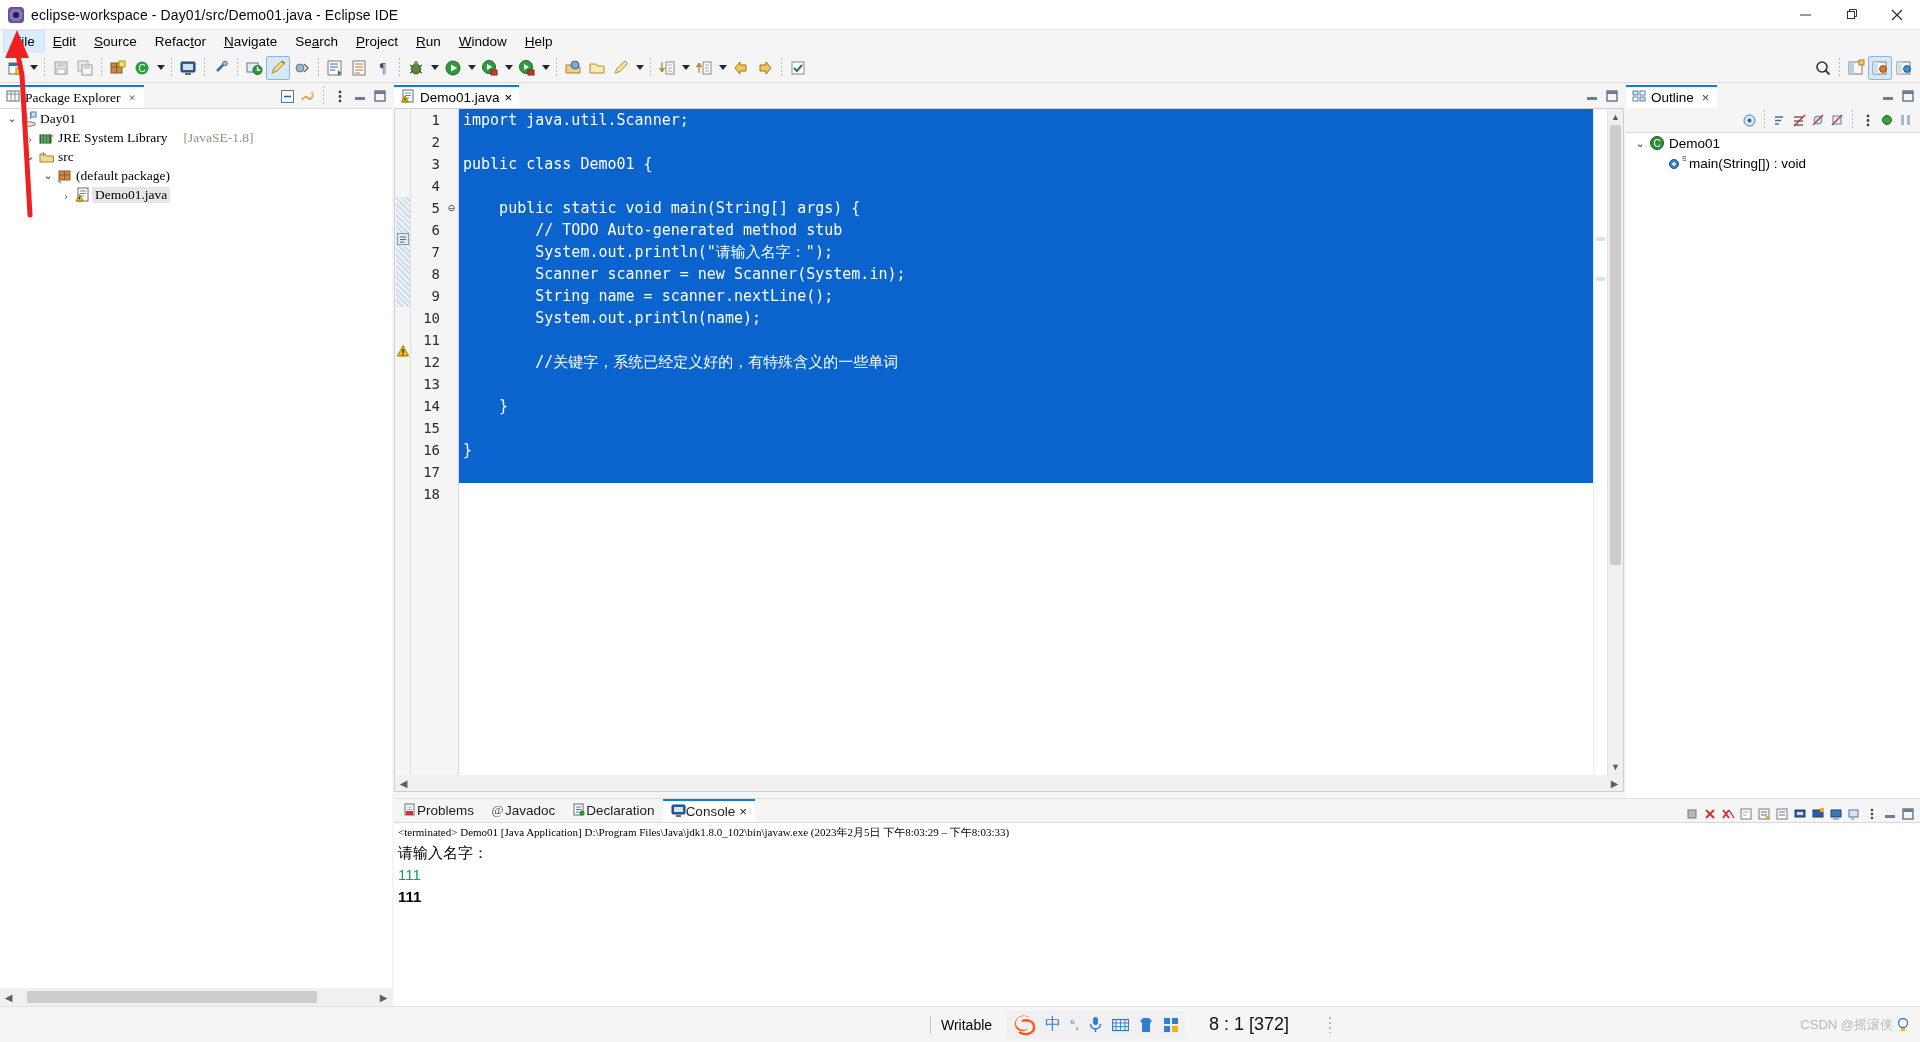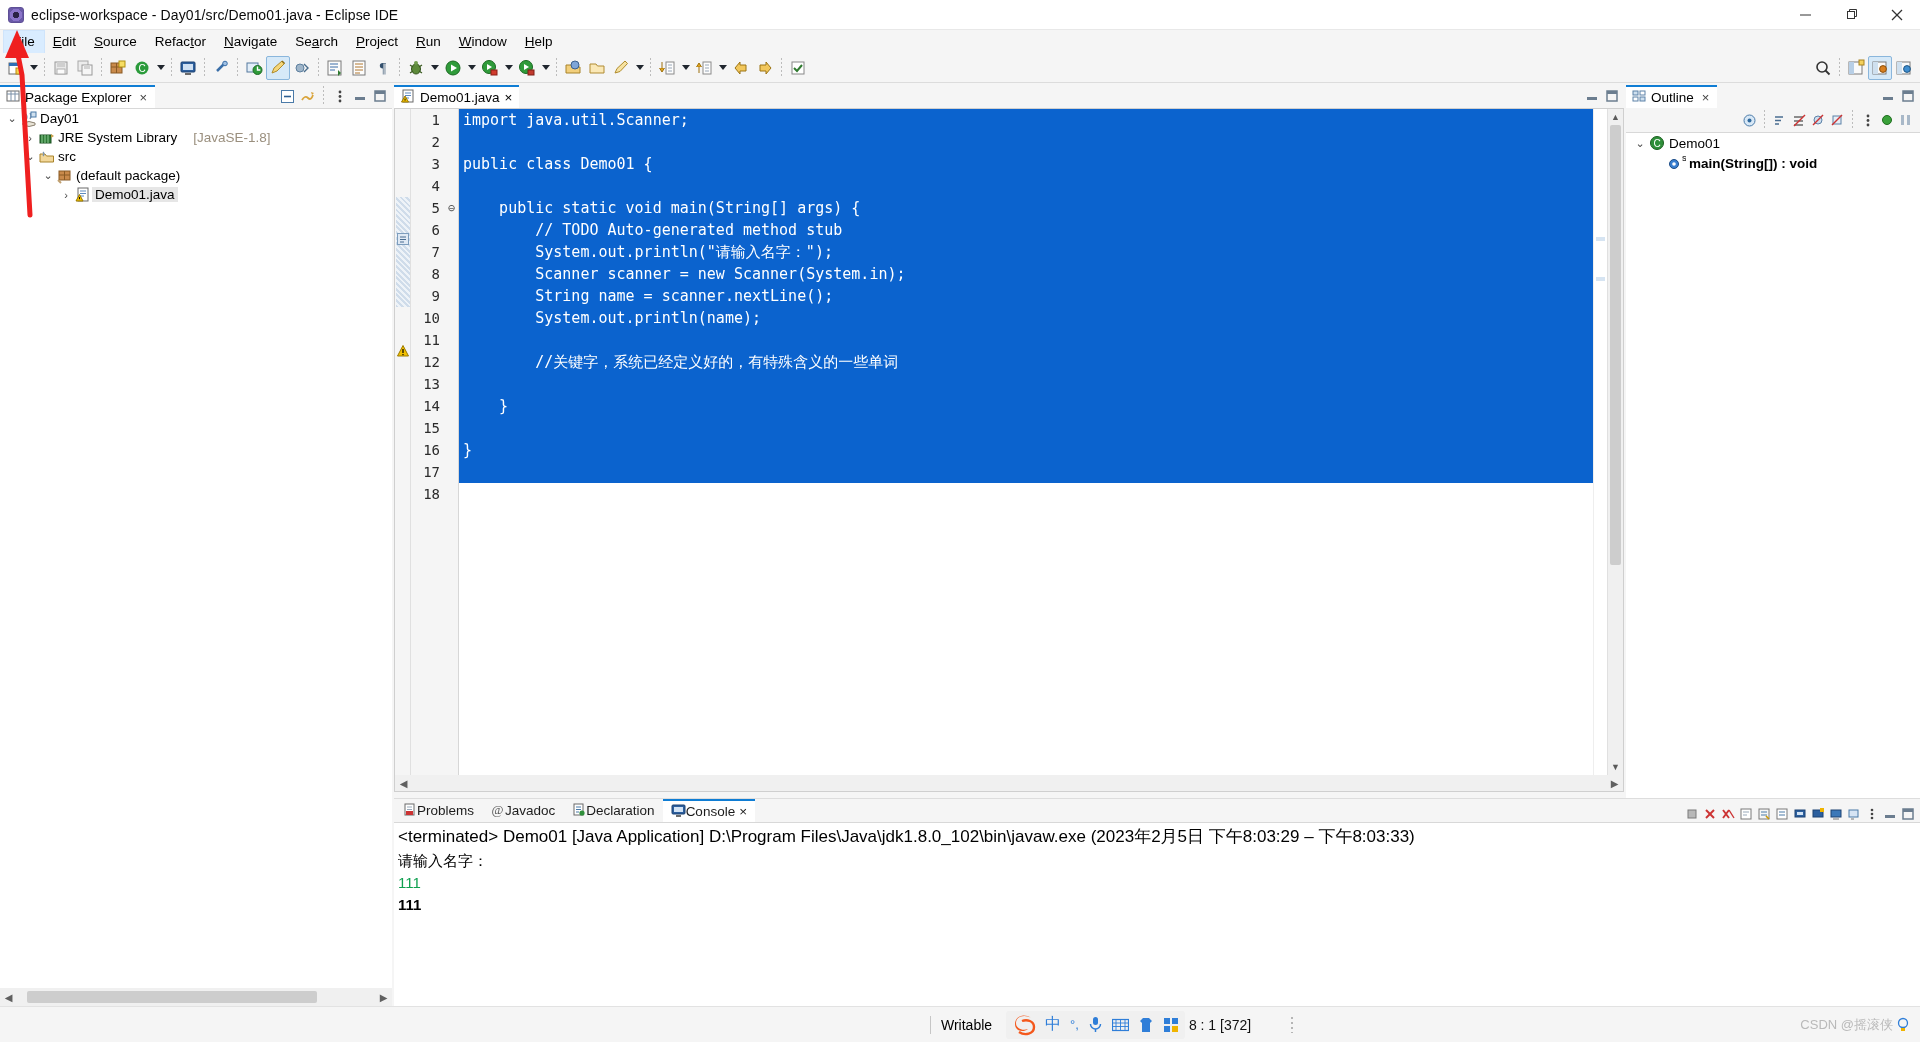--- a/index.html
+++ b/index.html
@@ -56,21 +56,21 @@
   .tbtn.sel { background: #d6e9f8; border: 1px solid #8ab6dc; border-radius: 2px; }
   .tarrow { width: 13px; height: 24px; display: flex; align-items: center; justify-content: center; }
   .tarrow::after { content: ""; border-left: 4px solid transparent; border-right: 4px solid transparent;
                    border-top: 5px solid #20262e; }
   .toolbar-right { margin-left: auto; display: flex; align-items: center; padding-right: 4px; }
 
   
   .main { position: absolute; top: 84px; left: 0; right: 0; bottom: 36px; }
 
   
-  .pkg-panel { position: absolute; left: 0; top: 0; width: 392px; bottom: 0; background: #f5f5f5; }
+  .pkg-panel { position: absolute; left: 0; top: 0; width: 392px; bottom: 0; background: #f5f5f5; font-family: Liberation Serif, serif; }
   .view-tabrow { height: 24px; display: flex; align-items: flex-end; position: relative; }
   .view-tab {
     display: flex; align-items: center; gap: 5px; height: 23px; padding: 0 8px 0 6px;
     background: #fff; border-top: 2px solid #0f7dd4; font-size: 13.5px;
   }
   .view-tab .x { font-size: 13px; color: #444; margin-left: 3px; }
   .view-tools { margin-left: auto; display: flex; align-items: center; gap: 4px; padding-right: 4px; height: 24px; }
   .vtool { width: 16px; height: 16px; display: flex; align-items: center; justify-content: center; }
   .pkg-body { position: absolute; top: 24px; left: 0; right: 0; bottom: 18px; background: #fff; border-top: 1px solid #d8d8d8; overflow: hidden; }
   .tree-row { display: flex; align-items: center; height: 19px; font-size: 13.5px; white-space: nowrap; }
@@ -110,39 +110,39 @@
   .ed-hscroll { position: absolute; left: 0; right: 0; bottom: 0; height: 16px; background: #f0f0f0;
                 display: flex; align-items: center; justify-content: space-between; }
 
   
   .console-panel { position: absolute; left: 394px; right: 0; bottom: 0; height: 208px; }
   .con-tabrow { height: 24px; display: flex; align-items: flex-end; background: #f5f5f5; border-top: 1px solid #ddd; }
   .con-tab { display: flex; align-items: center; height: 23px; padding: 0 8px; font-size: 13.5px; color: #1c1c1c; }
   .con-tab.active { background: #fff; border-top: 2px solid #0f7dd4; }
   .con-tools { margin-left: auto; display: flex; align-items: center; gap: 2px; padding-right: 4px; }
   .con-body { position: absolute; top: 24px; left: 0; right: 0; bottom: 0; background: #fff; border-top: 1px solid #d8d8d8; }
-  .con-head { font-size: 17px; padding: 2px 4px 1px 4px; white-space: nowrap; }
+  .con-head { font-size: 11px; padding: 2px 4px 1px 4px; white-space: nowrap; font-family: Liberation Serif, serif; }
   .con-out { padding: 1px 4px; font-size: 15px; line-height: 22px; }
   .con-out .green { color: #10a050; }
   .con-out .bold { font-weight: bold; }
 
   
   .outline-panel { position: absolute; right: 0; top: 0; width: 294px; bottom: 208px; background: #f5f5f5; }
   .out-body { position: absolute; top: 48px; left: 0; right: 0; bottom: 0; background: #fff; border-top: 1px solid #d8d8d8; }
   .out-toolrow { height: 24px; display: flex; align-items: center; justify-content: flex-end; gap: 3px;
                  padding-right: 6px; background: #f5f5f5; }
   .out-row { display: flex; align-items: center; height: 20px; font-size: 13.5px; }
 
   
   .statusbar { position: absolute; left: 0; right: 0; bottom: 0; height: 36px; background: #f5f5f5;
                display: flex; align-items: center; border-top: 1px solid #e2e2e2; }
   .sb-sep { width: 1px; height: 18px; background: #c6c6c6; margin: 0 10px; }
   .ime-box { display: flex; align-items: center; gap: 9px; background: #f0f0f0; padding: 2px 6px; border-radius: 3px; }
   .ime-ico { display: flex; align-items: center; justify-content: center; }
-  .sb-pos { font-size: 14px; margin-left: 4px; color: #111; }
+  .sb-pos { font-size: 18px; margin-left: 24px; color: #111; }
   .sb-dots { width: 2px; height: 16px; margin-left: 40px;
              background: repeating-linear-gradient(to bottom,#b5b5b5 0 2px,transparent 2px 5px); }
   .watermark { margin-left: auto; margin-right: 10px; color: #b9b9b9; font-size: 13px; display: flex; align-items: center; gap: 3px; }
 
   
   .red-arrow { position: absolute; left: 0; top: 0; pointer-events: none; }
 </style>
 </head>
 <body>
 
@@ -720,21 +720,21 @@
           <div class="out-row" style="padding-left: 6px;">
             <span class="twisty">⌄</span>
             <span class="ticon">
               <svg width="16" height="16">
                 <circle cx="8" cy="8" r="6.5" fill="#2f8f3a" stroke="#1b6020"></circle>
                 <text x="8" y="12" font-size="10" fill="#fff" text-anchor="middle" font-family="Liberation Sans">C</text>
               </svg>
             </span>
             <span style="padding-left: 3px;">Demo01</span>
           </div>
-          <div class="out-row" style="padding-left: 26px; font-weight: bold;">
+          <div class="out-row" style="padding-left: 26px;">
             <span class="twisty"></span>
             <span class="ticon">
               <svg width="18" height="16">
                 <circle cx="6" cy="9" r="4.5" fill="#3a7fd0" stroke="#1d4d86"></circle>
                 <circle cx="6" cy="9" r="1.8" fill="#fff"></circle>
                 <text x="14" y="6" font-size="7" fill="#333" font-family="Liberation Sans">S</text>
               </svg>
             </span>
             <span style="padding-left: 3px;">main(String[]) : void</span>
           </div>

